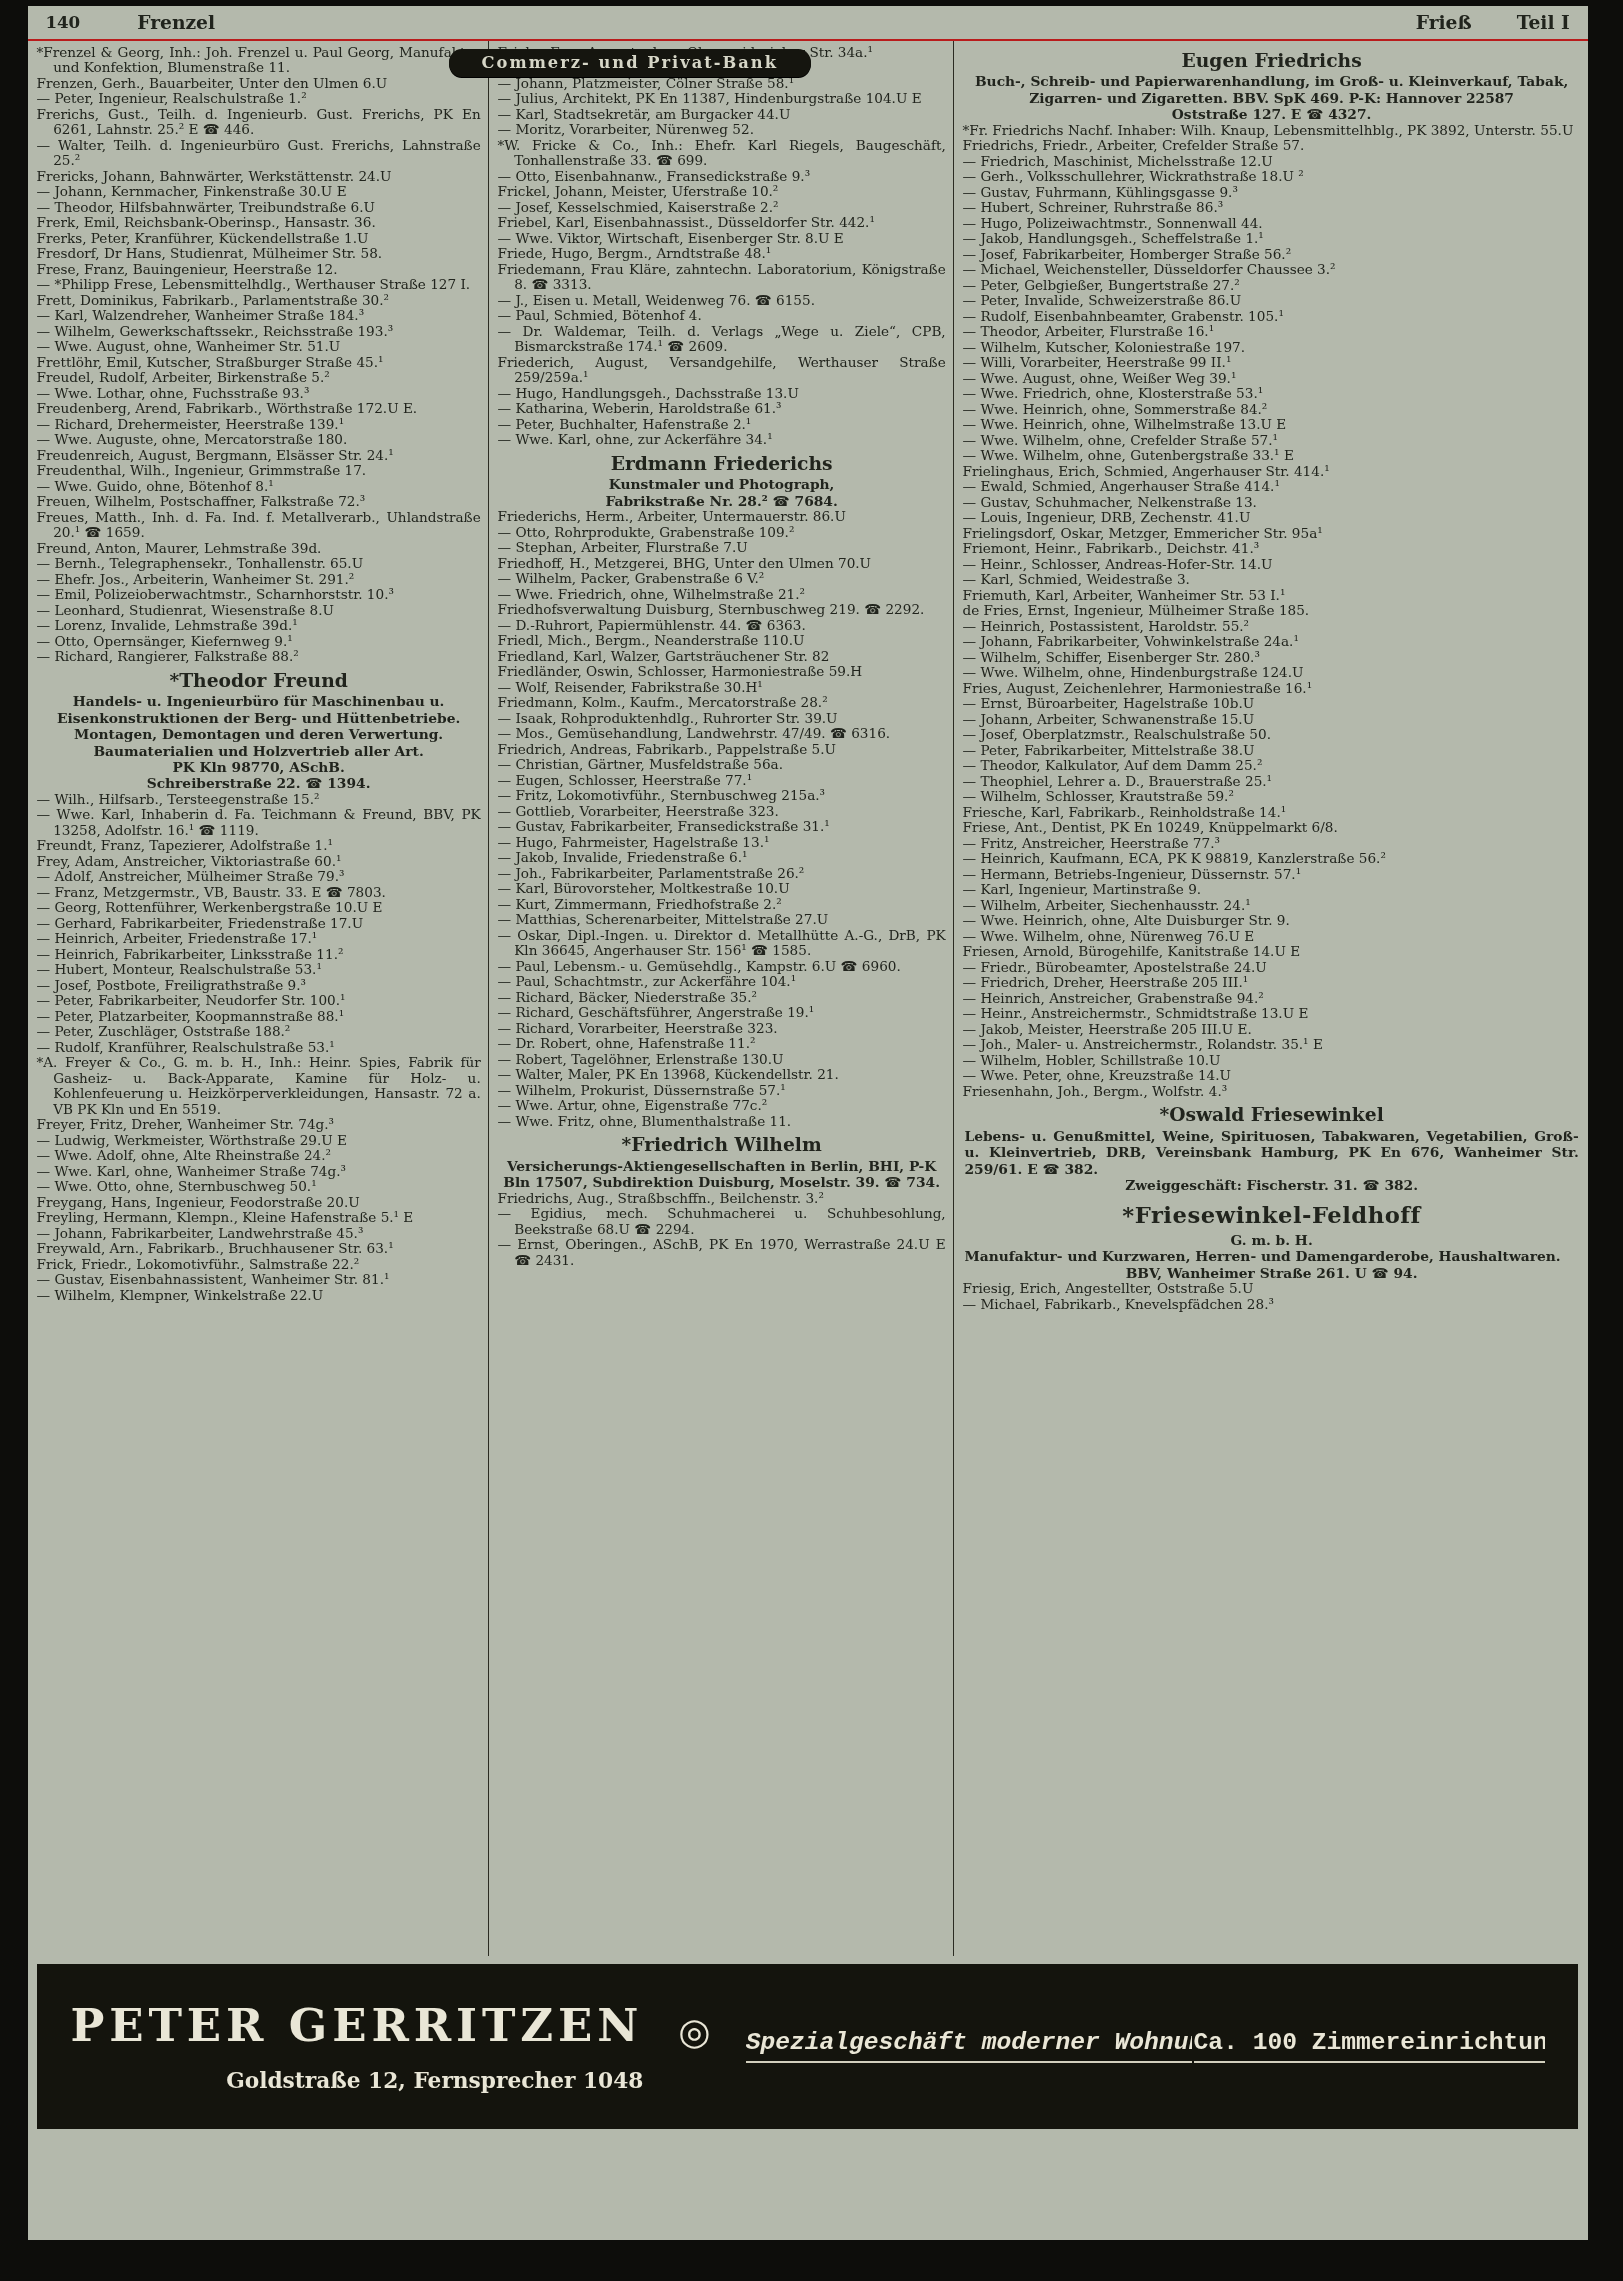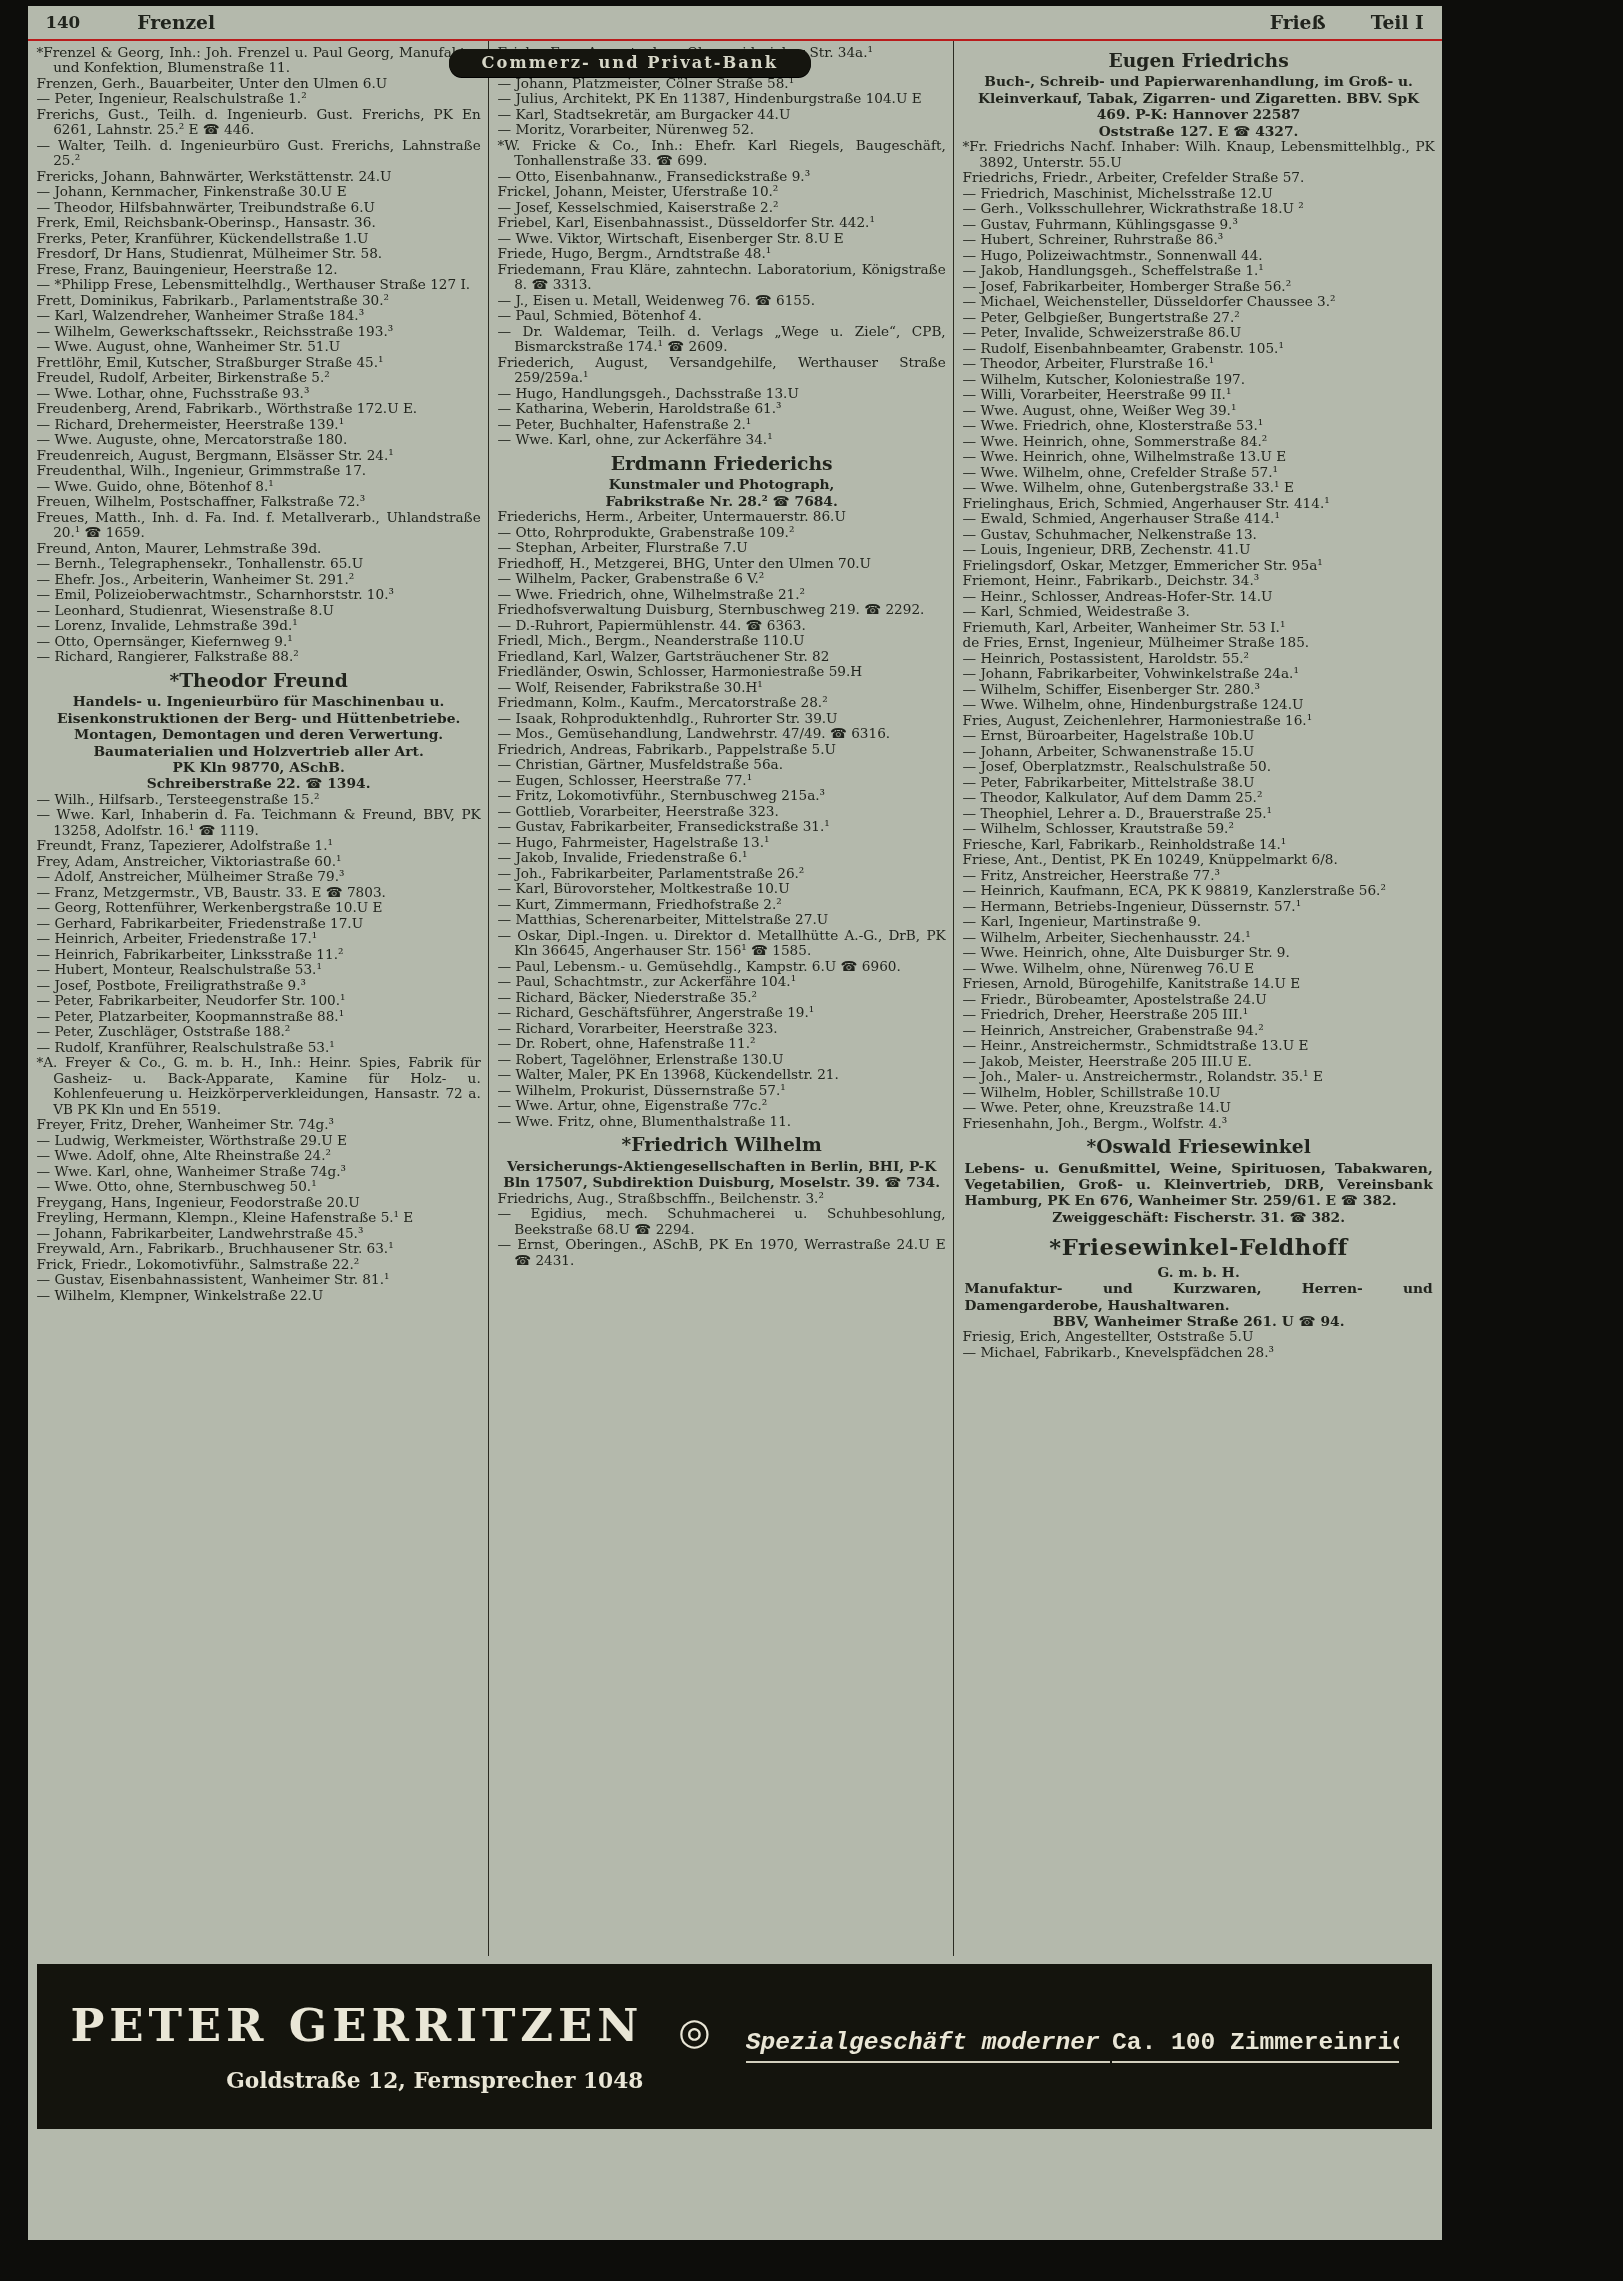--- a/index.html
+++ b/index.html
@@ -1,18 +1,18 @@
 <!DOCTYPE html>
 <html><head>
 <meta charset="utf-8">
 <style>
   html,body{margin:0;padding:0;background:#0d0d0b;}
   .scan{position:relative;width:1623px;height:2281px;background:#0d0d0b;overflow:hidden;
         font-family:"DejaVu Serif","DejaVu Sans",serif;}
-  .paper{position:absolute;left:27.6px;top:5.9px;width:1414px;height:2234px;background:#b4b9ac;color:#21241d;}
+  .paper{position:absolute;left:27.6px;top:5.9px;width:1560px;height:2234px;background:#b4b9ac;color:#21241d;}
 
   
   .page-header{position:relative;display:flex;align-items:center;height:33px;padding:0 7.9px;}
   .pagenum{font-size:16.7px;font-weight:bold;margin-left:9.9px;}
   .catch{font-size:18.7px;font-weight:bold;}
   .catch.left{margin-left:57px;}
   .catch.right{margin-left:auto;margin-right:45px;}
   .part{font-size:18.7px;font-weight:bold;margin-right:9.9px;}
   .banner{position:absolute;left:421px;top:3px;background:#15150f;color:#d6d6c7;
           font-size:16.3px;font-weight:bold;letter-spacing:2px;padding:3.9px 33px 4.9px;
@@ -226,21 +226,21 @@
           <div class="entry n">— Wwe. Friedrich, ohne, Klosterstraße 53.¹</div>
           <div class="entry n">— Wwe. Heinrich, ohne, Sommerstraße 84.²</div>
           <div class="entry n">— Wwe. Heinrich, ohne, Wilhelmstraße 13.U E</div>
           <div class="entry n">— Wwe. Wilhelm, ohne, Crefelder Straße 57.¹</div>
           <div class="entry n">— Wwe. Wilhelm, ohne, Gutenbergstraße 33.¹ E</div>
           <div class="entry n">Frielinghaus, Erich, Schmied, Angerhauser Str. 414.¹</div>
           <div class="entry n">— Ewald, Schmied, Angerhauser Straße 414.¹</div>
           <div class="entry n">— Gustav, Schuhmacher, Nelkenstraße 13.</div>
           <div class="entry n">— Louis, Ingenieur, DRB, Zechenstr. 41.U</div>
           <div class="entry n">Frielingsdorf, Oskar, Metzger, Emmericher Str. 95a¹</div>
-          <div class="entry n">Friemont, Heinr., Fabrikarb., Deichstr. 34.³</div>
+          <div class="entry n">Friemont, Heinr., Fabrikarb., Deichstr. 41.³</div>
           <div class="entry n">— Heinr., Schlosser, Andreas-Hofer-Str. 14.U</div>
           <div class="entry n">— Karl, Schmied, Weidestraße 3.</div>
           <div class="entry n">Friemuth, Karl, Arbeiter, Wanheimer Str. 53 I.¹</div>
           <div class="entry n">de Fries, Ernst, Ingenieur, Mülheimer Straße 185.</div>
           <div class="entry n">— Heinrich, Postassistent, Haroldstr. 55.²</div>
           <div class="entry n">— Johann, Fabrikarbeiter, Vohwinkelstraße 24a.¹</div>
           <div class="entry n">— Wilhelm, Schiffer, Eisenberger Str. 280.³</div>
           <div class="entry n">— Wwe. Wilhelm, ohne, Hindenburgstraße 124.U</div>
           <div class="entry n">Fries, August, Zeichenlehrer, Harmoniestraße 16.¹</div>
           <div class="entry n">— Ernst, Büroarbeiter, Hagelstraße 10b.U</div>

